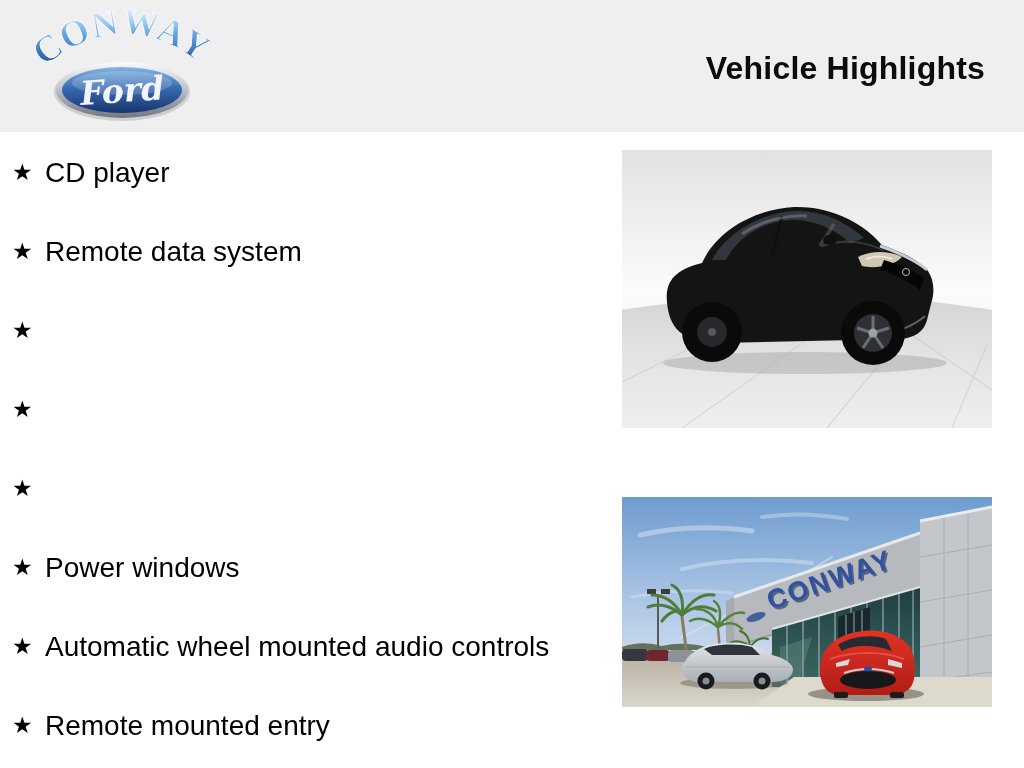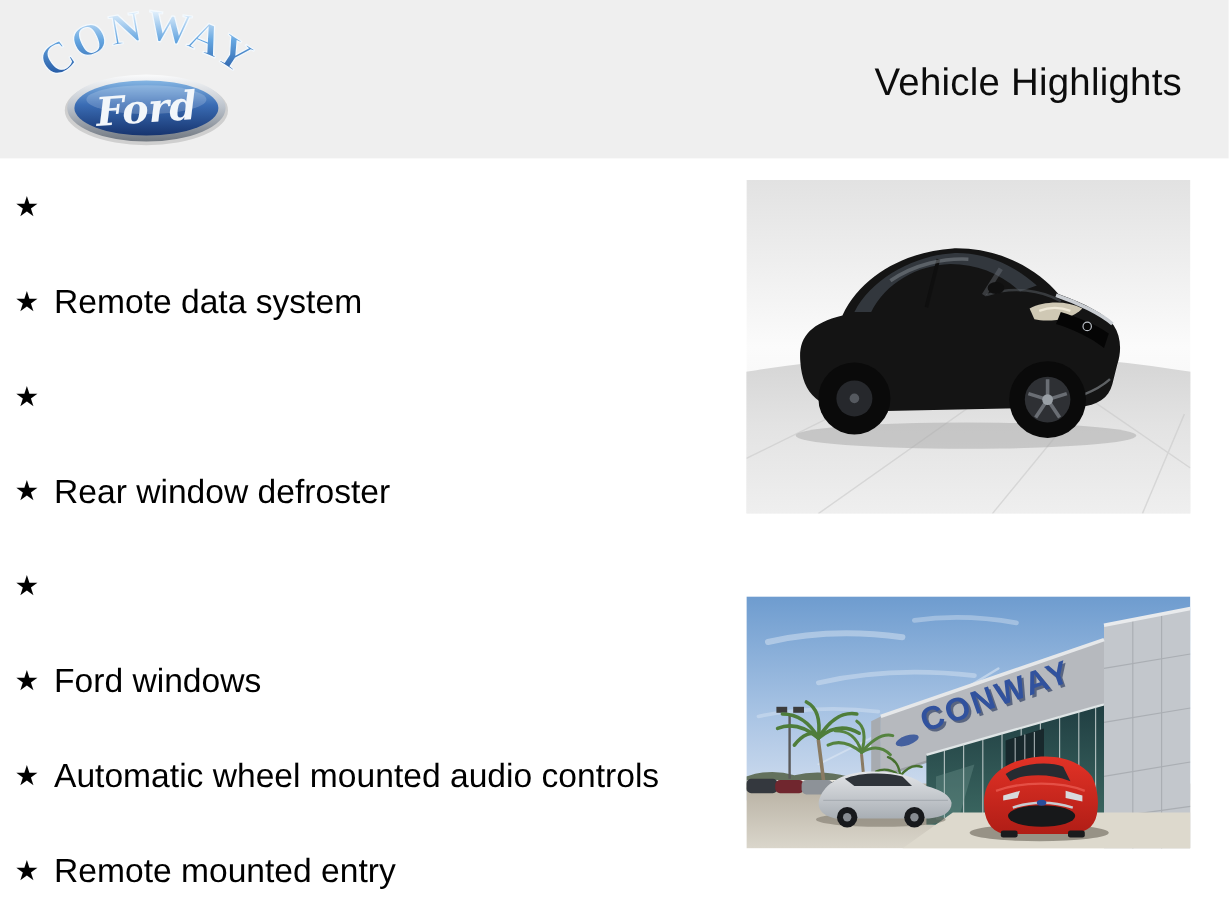--- a/index.html
+++ b/index.html
@@ -17,21 +17,21 @@
     position: absolute; top: 0; left: 0;
     width: 1024px; height: 132px;
     background: #efefef;
   }
   .logo {
     position: absolute; left: 26px; top: 4px;
     width: 192px; height: 122px;
   }
   .page-title {
     position: absolute; right: 39px; top: 50px;
-    font-size: 32px; font-weight: normal; color: #0c0c0c;
+    font-size: 32px; font-weight: bold; color: #0c0c0c;
     letter-spacing: 0.2px;
     white-space: nowrap;
   }
 
   
   .features {
     position: absolute; left: 12px; top: 133px;
     margin: 0; padding: 0; list-style: none;
     width: 590px;
   }
@@ -97,38 +97,38 @@
       <text x="96" y="98" font-family="'DejaVu Serif', serif" font-style="italic" font-weight="bold" font-size="33" fill="#f2f6fa" text-anchor="middle" transform="rotate(-4 96 86)">Ford</text>
     </svg>
   </div>
 
   <div class="page-title">Vehicle Highlights</div>
 </div>
 
 <ul class="features">
   <li>
     <span class="star">★</span>
+    <span>CD player</span>
   </li>
   <li>
     <span class="star">★</span>
     <span>Remote data system</span>
   </li>
   <li>
     <span class="star">★</span>
   </li>
   <li>
     <span class="star">★</span>
-    <span>Rear window defroster</span>
-  </li>
-  <li>
-    <span class="star">★</span>
-  </li>
-  <li>
-    <span class="star">★</span>
-    <span>Ford windows</span>
+  </li>
+  <li>
+    <span class="star">★</span>
+  </li>
+  <li>
+    <span class="star">★</span>
+    <span>Power windows</span>
   </li>
   <li>
     <span class="star">★</span>
     <span>Automatic wheel mounted audio controls</span>
   </li>
   <li>
     <span class="star">★</span>
     <span>Remote mounted entry</span>
   </li>
 </ul>

